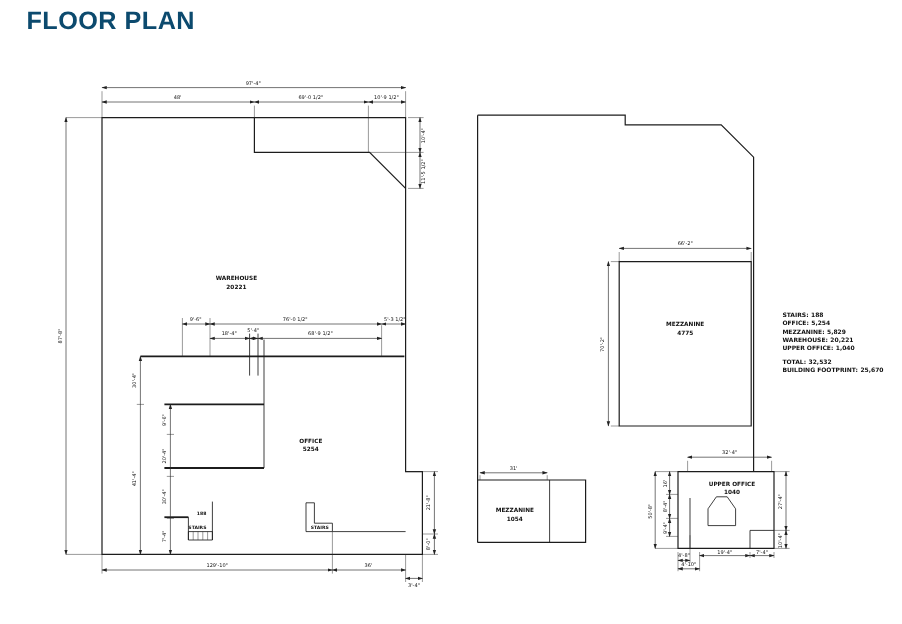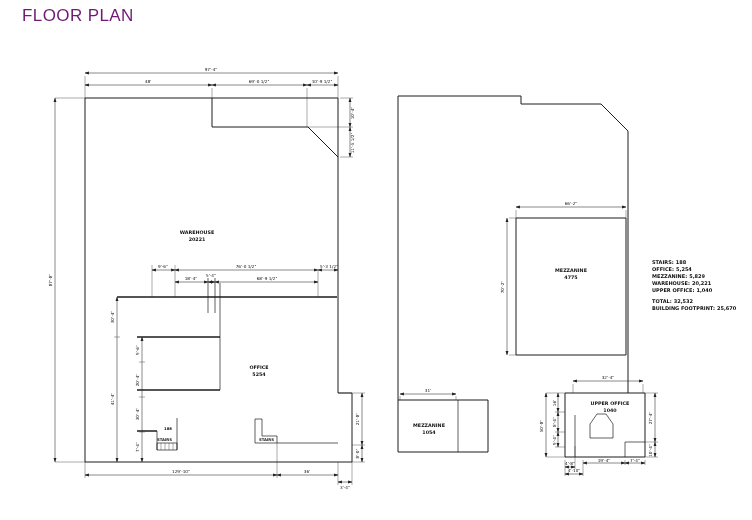--- a/index.html
+++ b/index.html
@@ -1,19 +1,19 @@
 <!DOCTYPE html>
 <html><head>
 <meta charset="utf-8">
 <style>
   html,body{margin:0;padding:0;background:#ffffff;}
   #canvas{position:relative;width:752px;height:520px;background:#ffffff;overflow:hidden;
           font-family:"Liberation Sans", sans-serif;}
-  #plan-title{position:absolute;left:22px;top:6px;font-size:17px;font-weight:400;
-              letter-spacing:.4px;color:#701a75;}
+  #plan-title{position:absolute;left:22px;top:6px;font-size:21px;font-weight:700;
+              letter-spacing:.4px;color:#0c4a6e;}
   svg{position:absolute;left:0;top:0;}
   .wall{stroke:#1c1c1c;stroke-width:1;fill:none;stroke-linejoin:miter;}
   .wall-thick{stroke-width:1.5;}
   .thin{stroke-width:.7;}
   .dim{stroke:#2a2a2a;stroke-width:.55;fill:none;}
   .ext{stroke:#2a2a2a;stroke-width:.4;fill:none;}
   text{font-family:"DejaVu Sans", sans-serif;font-size:4.2px;fill:#101010;text-anchor:middle;}
   .room{font-size:4.8px;font-weight:700;}
   .tiny{font-size:3.8px;font-weight:700;}
   .sum{font-size:5px;font-weight:700;text-anchor:start;}

